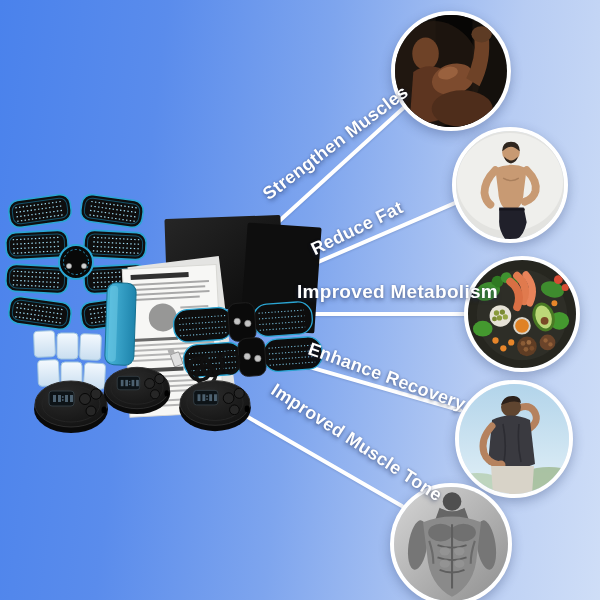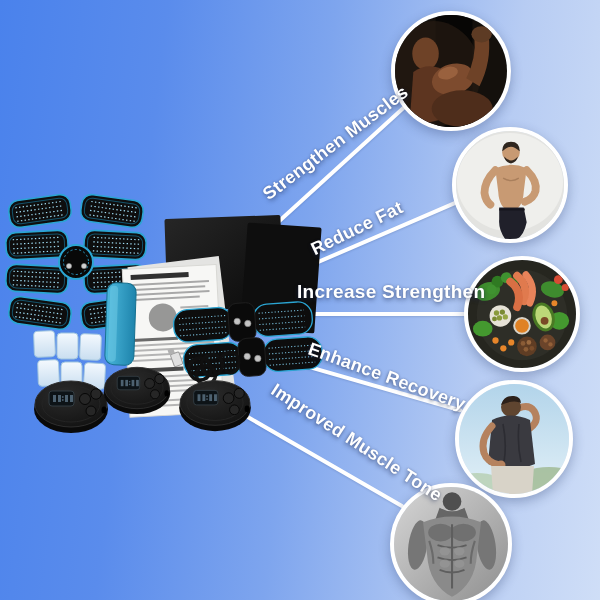--- a/index.html
+++ b/index.html
@@ -185,21 +185,21 @@
 
     <g>
       <use href="#puck" transform="translate(71,219)"></use>
       <use href="#puck" transform="translate(137,203) scale(0.9)"></use>
       <use href="#puck" transform="translate(215,218) scale(0.97)"></use>
     </g>
   </svg>
 
   <div class="blabel" id="blabel1">Strengthen Muscles</div>
   <div class="blabel" id="blabel2">Reduce Fat</div>
-  <div class="blabel" id="blabel3">Increase Strengthen</div>
+  <div class="blabel" id="blabel3">Improved Metabolism</div>
   <div class="blabel" id="blabel4">Enhance Recovery</div>
   <div class="blabel" id="blabel5">Improved Muscle Tone</div>
 
   <div class="bcircle" id="bcircle1">
     <svg viewBox="0 0 110 110" preserveAspectRatio="xMidYMid slice">
       <rect width="110" height="110" fill="#14100c"></rect>
       <rect x="40" width="36" height="110" fill="#070605"></rect>
       <ellipse cx="38" cy="58" rx="46" ry="52" fill="#241a12" opacity="0.75"></ellipse>
       <ellipse cx="30" cy="38" rx="13" ry="16" fill="#6e4227"></ellipse>
       <path d="M18,56 Q30,47 44,52 L74,96 L14,110 Z" fill="#5d3520"></path>

